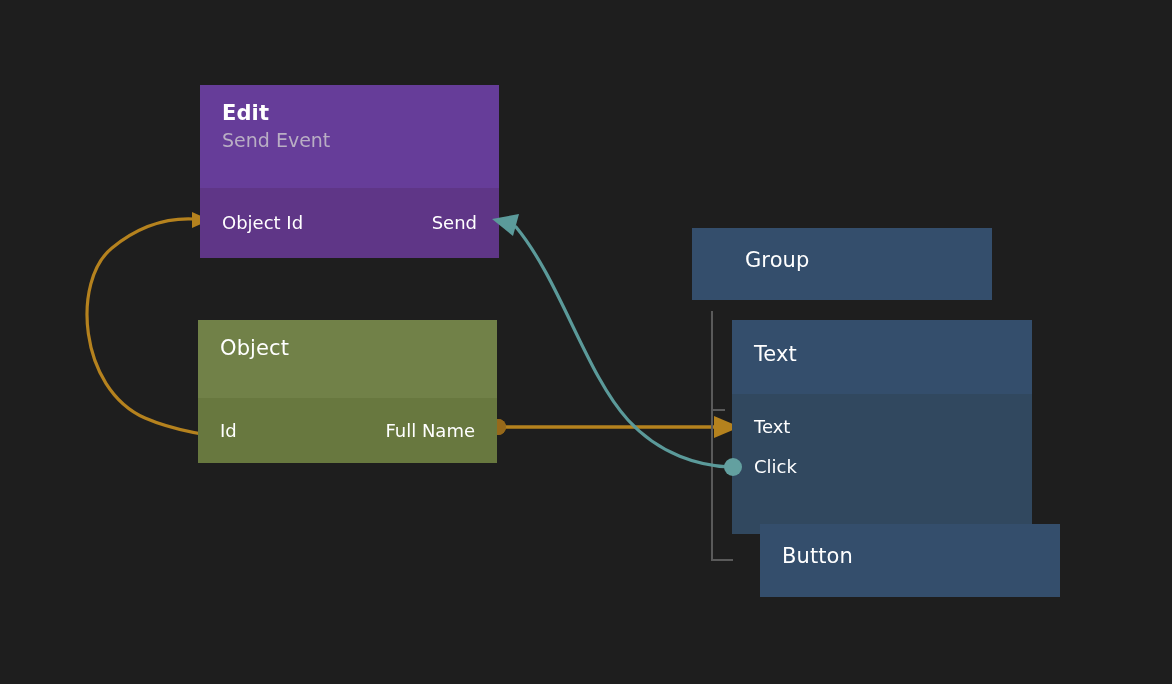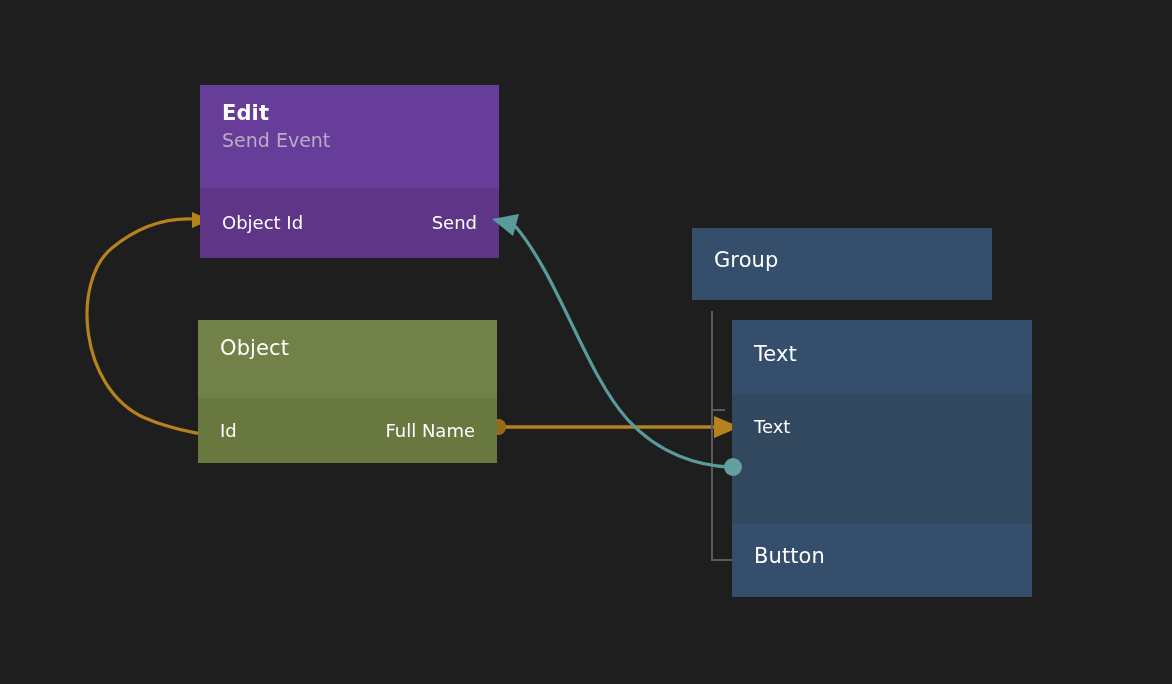--- a/index.html
+++ b/index.html
@@ -113,39 +113,40 @@
 
   
   #node-group {
     left: 692px; top: 228px; width: 300px; height: 72px;
     background: #344e6c;
   }
   #node-group .node-header {
     height: 72px;
     padding-top: 18px;
     background: #344e6c;
+    margin-left: 31px;
   }
 
   
   #node-text {
     left: 732px; top: 320px; width: 300px; height: 214px;
     background: #31485f;
   }
   #node-text .node-header {
     height: 74px;
     padding-top: 20px;
     background: #344e6c;
   }
   #node-text .node-body { height: 109px; padding-top: 0; }
   #node-text .port-row { height: 40px; }
   #node-text .port-row.first { margin-top: 13px; }
 
   
   #node-button {
-    left: 732px; top: 524px; width: 300px; height: 73px;
+    left: 760px; top: 524px; width: 300px; height: 73px;
     background: #ec4899;
   }
   #node-button .node-header {
     height: 73px;
     padding-top: 18px;
     background: #344e6c;
   }
 
   
   .tree-line {
@@ -213,20 +214,23 @@
     </div>
   </div>
 
   <div class="node" id="node-text">
     <div class="node-header">
       <div class="node-title">Text</div>
     </div>
     <div class="node-body">
       <div class="port-row first">
         <span class="port-label">Text</span>
+      </div>
+      <div class="port-row">
+        <span class="port-label">Click</span>
       </div>
     </div>
   </div>
 
   <div class="node" id="node-button">
     <div class="node-header">
       <div class="node-title">Button</div>
     </div>
   </div>
 

